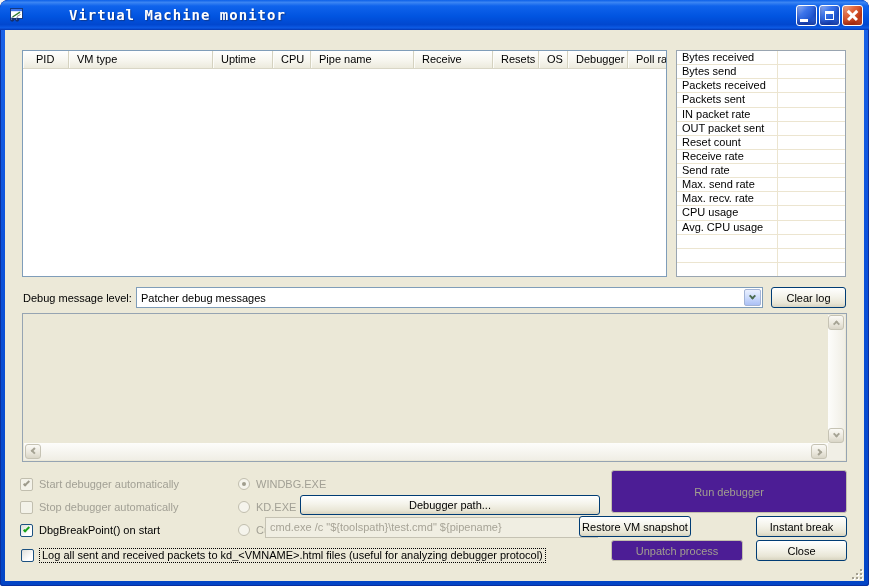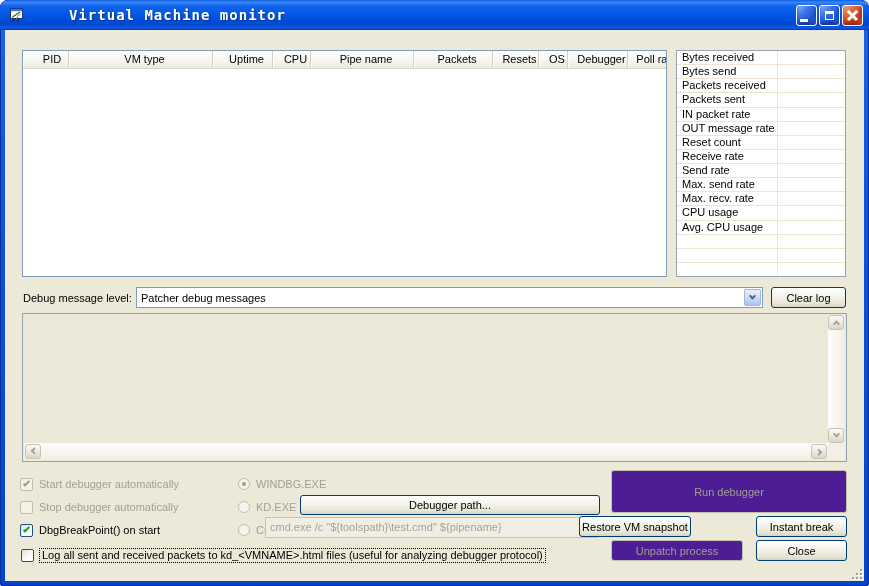--- a/index.html
+++ b/index.html
@@ -35,21 +35,21 @@
   
   .client { position:absolute; left:5px; right:5px; top:30px; bottom:5px; background:#ece9d8; overflow:hidden; }
   .abs { position:absolute; }
   .lbl { font-size:11px; color:#000; }
   .dis-label { color:#a2a095; }
 
   
   .listview { left:17px; top:20px; width:645px; height:227px; background:#fff; border:1px solid #7f9db9; overflow:hidden; }
   .lv-header { display:flex; height:18px; overflow:hidden;
                background:linear-gradient(180deg,#ffffff 0%,#f7f6ef 55%,#eceadd 100%);
-               border-bottom:1px solid #d9d6c6;text-align:center; }
+               border-bottom:1px solid #d9d6c6; }
   .hcell { flex:0 0 auto; padding:2px 0 0 8px; font-size:11px; color:#000;
            border-right:1px solid #d5d2c0; box-shadow:inset 1px 0 0 #fcfcf8; white-space:nowrap; overflow:hidden; }
   .hcell.first { padding-left:13px; }
 
   
   .stats { left:671px; top:20px; width:170px; height:227px; background:#fff; border:1px solid #99a5b1;
            display:flex; flex-direction:column; overflow:hidden; }
   .stat-row { flex:1 1 0; display:flex; border-bottom:1px solid #ece5d0; min-height:0; }
   .stat-label { flex:0 0 101px; border-right:1px solid #ece5d0; padding-left:5px; font-size:11px;
                 line-height:13px; white-space:nowrap; overflow:hidden; }
@@ -137,21 +137,21 @@
 
   <div class="client">
 
     <div class="abs listview">
       <div class="lv-header">
         <div class="hcell first" style="width:46px">PID</div>
         <div class="hcell" style="width:144px">VM type</div>
         <div class="hcell" style="width:60px">Uptime</div>
         <div class="hcell" style="width:38px">CPU</div>
         <div class="hcell" style="width:103px">Pipe name</div>
-        <div class="hcell" style="width:79px">Packets</div>
+        <div class="hcell" style="width:79px">Receive</div>
         <div class="hcell" style="width:46px">Resets</div>
         <div class="hcell" style="width:29px">OS</div>
         <div class="hcell" style="width:60px">Debugger</div>
         <div class="hcell" style="width:50px">Poll rate</div>
 
       </div>
       <div style="height:207px;"></div>
     </div>
 
     <div class="abs stats">
@@ -169,21 +169,21 @@
         </div>
       <div class="stat-row">
           <span class="stat-label">Packets sent</span>
           <span class="stat-value"></span>
         </div>
       <div class="stat-row">
           <span class="stat-label">IN packet rate</span>
           <span class="stat-value"></span>
         </div>
       <div class="stat-row">
-          <span class="stat-label">OUT message rate</span>
+          <span class="stat-label">OUT packet sent</span>
           <span class="stat-value"></span>
         </div>
       <div class="stat-row">
           <span class="stat-label">Reset count</span>
           <span class="stat-value"></span>
         </div>
       <div class="stat-row">
           <span class="stat-label">Receive rate</span>
           <span class="stat-value"></span>
         </div>

